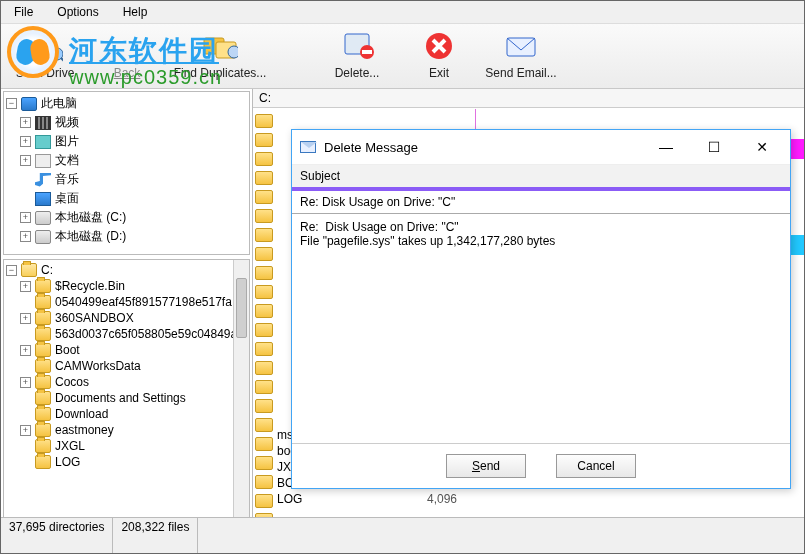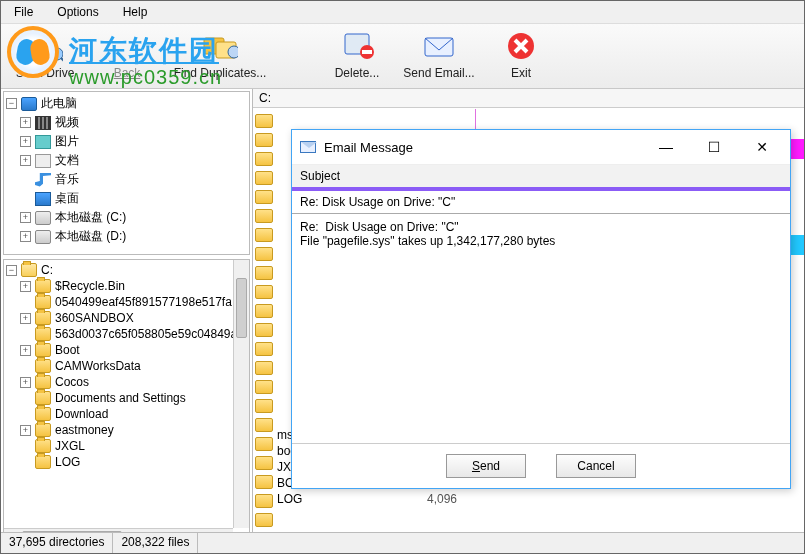--- a/index.html
+++ b/index.html
@@ -45,21 +45,21 @@
 .strip-fld { width: 18px; height: 14px; margin: 5px 2px; background: linear-gradient(#ffe189,#f5c342); border: 1px solid #c89a20; border-radius: 2px; }
 .file-list { position: absolute; left: 22px; right: 0; bottom: 0; height: 120px; background: #fff; overflow: auto; }
 .fl-row { display: flex; gap: 40px; padding: 1px 2px; }
 .fl-name { width: 110px; }
 .fl-size { width: 80px; text-align: left; color: #555; }
 .color-bars { position: absolute; left: 22px; right: 0; top: 20px; bottom: 120px; }
 .cbar { position: absolute; right: 0; height: 20px; }
 .cbar.magenta { background: #ff1aff; top: 30px; width: 68%; }
 .cbar.cyan { background: #21c8ff; top: 126px; width: 68%; }
 .vline { position: absolute; left: 200px; top: 0; bottom: 0; width: 1px; background: #e070e0; }
-.status { position: absolute; left: 0; right: 0; bottom: 0; height: 21px; background: #f0f0f0; border-top: 1px solid #bbb; display: flex; }
+.status { position: absolute; left: 0; right: 0; bottom: 0; height: 36px; background: #f0f0f0; border-top: 1px solid #bbb; display: flex; }
 .status div { padding: 2px 8px; border-right: 1px solid #bbb; }
 .dialog { position: absolute; left: 290px; top: 128px; width: 500px; height: 360px; background: #fff; border: 1px solid #42a5f5; box-shadow: 2px 2px 8px rgba(0,0,0,.2); display: flex; flex-direction: column; z-index: 50; }
 .dlg-title { display: flex; align-items: center; padding: 6px 8px; gap: 8px; border-bottom: 1px solid #eee; }
 .dlg-title .ttl { flex: 1; font-size: 13px; }
 .wbtn { width: 40px; height: 22px; display: flex; align-items: center; justify-content: center; font-size: 14px; }
 .dlg-subj-lbl { padding: 4px 8px; background: #f2f2f2; border-bottom: 4px solid #8b5cf6; }
 .dlg-subj-val { padding: 4px 8px; border-bottom: 1px solid #aaa; }
 .dlg-body { flex: 1; padding: 6px 8px; border-bottom: 1px solid #ccc; white-space: pre-wrap; font-size: 12px; overflow: auto; }
 .dlg-btns { display: flex; justify-content: center; gap: 30px; padding: 10px; }
 .dlg-btns button { width: 80px; height: 24px; background: linear-gradient(#fdfdfd,#e8e8e8); border: 1px solid #999; border-radius: 0; }
@@ -119,35 +119,35 @@
       <svg width="36" height="32">
           <rect x="6" y="4" width="24" height="20" rx="2" fill="#e0eaf4" stroke="#36c"></rect>
           <circle cx="28" cy="22" r="7" fill="#e33"></circle>
           <rect x="23" y="20" width="10" height="4" fill="#fff"></rect>
         </svg>
     </div>
     <div class="tool-label">Delete...</div>
   </div>
   <div class="tool">
     <div class="tool-icon">
+      <svg width="32" height="32">
+          <circle cx="16" cy="16" r="13" fill="#e33"></circle>
+          <path d="M10 10 L22 22 M22 10 L10 22" stroke="#fff" stroke-width="4"></path>
+        </svg>
+    </div>
+    <div class="tool-label">Exit</div>
+  </div>
+  <div class="tool">
+    <div class="tool-icon">
       <svg width="36" height="32">
           <rect x="4" y="8" width="28" height="18" rx="2" fill="#e8f0ff" stroke="#36c"></rect>
           <path d="M4 8 L18 20 L32 8" fill="none" stroke="#36c"></path>
         </svg>
     </div>
     <div class="tool-label">Send Email...</div>
-  </div>
-  <div class="tool">
-    <div class="tool-icon">
-      <svg width="32" height="32">
-          <circle cx="16" cy="16" r="13" fill="#e33"></circle>
-          <path d="M10 10 L22 22 M22 10 L10 22" stroke="#fff" stroke-width="4"></path>
-        </svg>
-    </div>
-    <div class="tool-label">Exit</div>
   </div>
 </div>
 
 <div class="main">
   <div class="left">
     <div class="pane upper">
       <div class="tree-row">
           <span class="exp">−</span>
           <span class="ico pc"></span>
           <span>此电脑</span>
@@ -323,21 +323,21 @@
 </div>
 
 <div class="status">
   <div>37,695 directories</div>
   <div>208,322 files</div>
 </div>
 
 <div class="dialog">
   <div class="dlg-title">
     <span class="mail-ico"></span>
-    <span class="ttl">Email Message</span>
+    <span class="ttl">Delete Message</span>
     <div class="wbtn">—</div>
     <div class="wbtn">☐</div>
     <div class="wbtn">✕</div>
   </div>
   <div class="dlg-subj-lbl">Subject</div>
   <div class="dlg-subj-val">Re:  Disk Usage on Drive: "C"</div>
   <div class="dlg-body">Re:  Disk Usage on Drive: "C"
 File "pagefile.sys" takes up 1,342,177,280 bytes</div>
   <div class="dlg-btns">
     <button><u>S</u>end</button>

